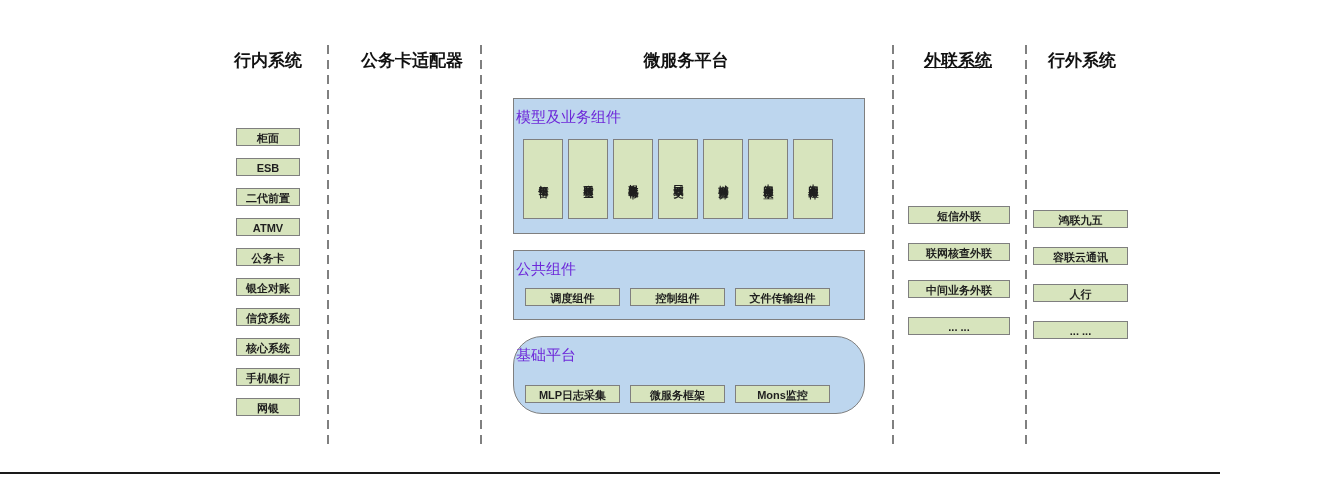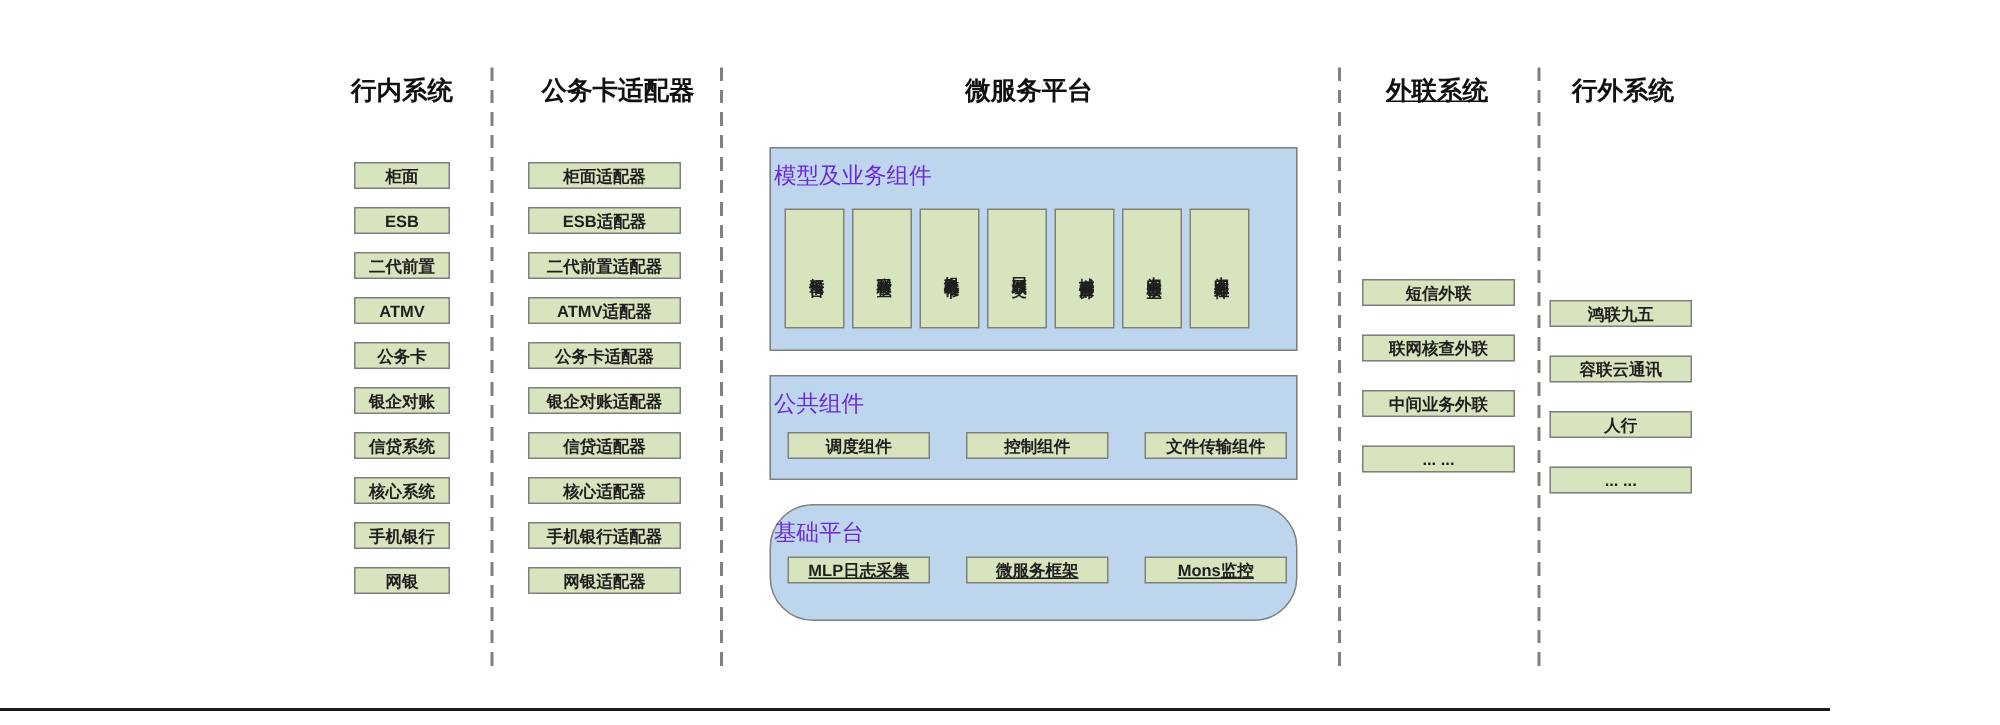--- a/index.html
+++ b/index.html
@@ -8,21 +8,21 @@
     font-family:"Liberation Sans","DejaVu Sans",sans-serif;color:var(--text,#1f1f1f);
   }
   .col-title{
     position:absolute;top:50px;height:22px;line-height:22px;
     font-size:17px;font-weight:bold;text-align:center;color:#111;
   }
   .divider{
     position:absolute;top:45px;height:405px;width:2px;
     background:repeating-linear-gradient(to bottom,var(--divider,#808080) 0 9px,transparent 9px 15px);
   }
-  .stack{position:absolute;display:flex;flex-direction:column;}
+  .stack{position:absolute;display:flex;flex-direction:column;margin-top:20px;}
   .stack.gap12{gap:12px;}
   .stack.gap19{gap:19px;}
   .sbox{
     height:18px;line-height:18px;font-size:11px;font-weight:bold;text-align:center;
     background:var(--box-fill,#d7e4bd);border:1px solid var(--box-border,#7f7f7f);
     box-sizing:border-box;overflow:hidden;white-space:nowrap;
   }
   .panel{
     position:absolute;left:513px;width:352px;box-sizing:border-box;
     background:var(--panel-fill,#bdd6ee);border:1px solid var(--panel-border,#7f7f7f);
@@ -32,21 +32,21 @@
   }
   .vrow{position:absolute;left:9px;top:40px;display:flex;gap:5px;}
   .vbox{
     width:40px;height:80px;box-sizing:border-box;
     background:var(--box-fill,#d7e4bd);border:1px solid var(--box-border,#7f7f7f);
     display:flex;align-items:center;justify-content:center;
     writing-mode:vertical-rl;text-orientation:upright;
     font-size:10px;font-weight:bold;letter-spacing:1px;line-height:1;
     overflow:hidden;
   }
-  .hrow{position:absolute;left:11px;display:flex;gap:24px;}
+  .hrow{position:absolute;left:11px;display:flex;gap:10px;}
   .hrow .sbox{width:95px;}
   .baseline{position:absolute;left:0;top:472px;width:1333px;height:2px;background:var(--baseline,#1a1a1a);}
 </style>
 </head>
 <body>
 
 <div class="canvas">
 
   <div class="col-title" style="left:208px;width:120px;">行内系统</div>
   <div class="col-title" style="left:332px;width:160px;">公务卡适配器</div>
@@ -65,32 +65,20 @@
     <div class="sbox">二代前置</div>
     <div class="sbox">ATMV</div>
     <div class="sbox">公务卡</div>
     <div class="sbox">银企对账</div>
     <div class="sbox">信贷系统</div>
     <div class="sbox">核心系统</div>
     <div class="sbox">手机银行</div>
     <div class="sbox">网银</div>
   </div>
 
-  <div class="stack gap12" style="left:352px;top:108px;width:102px;">
-    <div class="sbox">柜面适配器</div>
-    <div class="sbox">ESB适配器</div>
-    <div class="sbox">二代前置适配器</div>
-    <div class="sbox">ATMV适配器</div>
-    <div class="sbox">公务卡适配器</div>
-    <div class="sbox">银企对账适配器</div>
-    <div class="sbox">信贷适配器</div>
-    <div class="sbox">核心适配器</div>
-    <div class="sbox">手机银行适配器</div>
-    <div class="sbox">网银适配器</div>
-  </div>
 
   <div class="panel" style="top:98px;height:136px;">
     <div class="panel-label">模型及业务组件</div>
     <div class="vrow">
       <div class="vbox">短信平台</div>
       <div class="vbox">联网核查</div>
       <div class="vbox">银联及银行卡</div>
       <div class="vbox">同城票交</div>
       <div class="vbox">城商行清算</div>
       <div class="vbox">中间业务模型</div>
@@ -102,35 +90,35 @@
     <div class="panel-label">公共组件</div>
     <div class="hrow" style="top:37px;">
       <div class="sbox">调度组件</div>
       <div class="sbox">控制组件</div>
       <div class="sbox">文件传输组件</div>
     </div>
   </div>
 
   <div class="panel" style="top:336px;height:78px;border-radius:29px;">
     <div class="panel-label">基础平台</div>
-    <div class="hrow" style="top:34px;text-decoration:underline;">
+    <div class="hrow" style="top:48px;">
       <div class="sbox">MLP日志采集</div>
       <div class="sbox">微服务框架</div>
       <div class="sbox">Mons监控</div>
     </div>
   </div>
 
   <div class="stack gap19" style="left:908px;top:186px;width:102px;justify-content:flex-end;">
     <div class="sbox">短信外联</div>
     <div class="sbox">联网核查外联</div>
     <div class="sbox">中间业务外联</div>
     <div class="sbox">... ...</div>
   </div>
 
-  <div class="stack gap19" style="left:1033px;top:200px;width:95px;">
+  <div class="stack gap19" style="left:1033px;top:190px;width:95px;">
     <div class="sbox">鸿联九五</div>
     <div class="sbox">容联云通讯</div>
     <div class="sbox">人行</div>
     <div class="sbox">... ...</div>
   </div>
 
   <div class="baseline"></div>
 
 </div>
 

